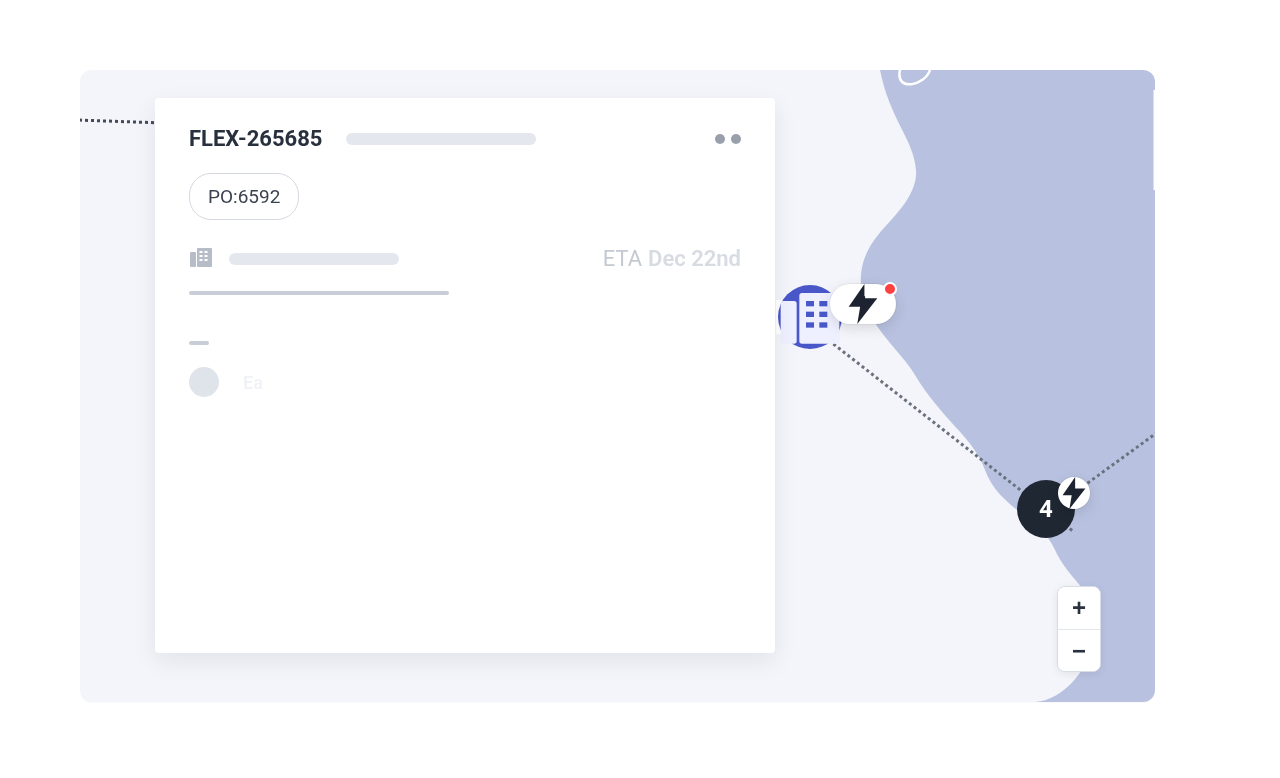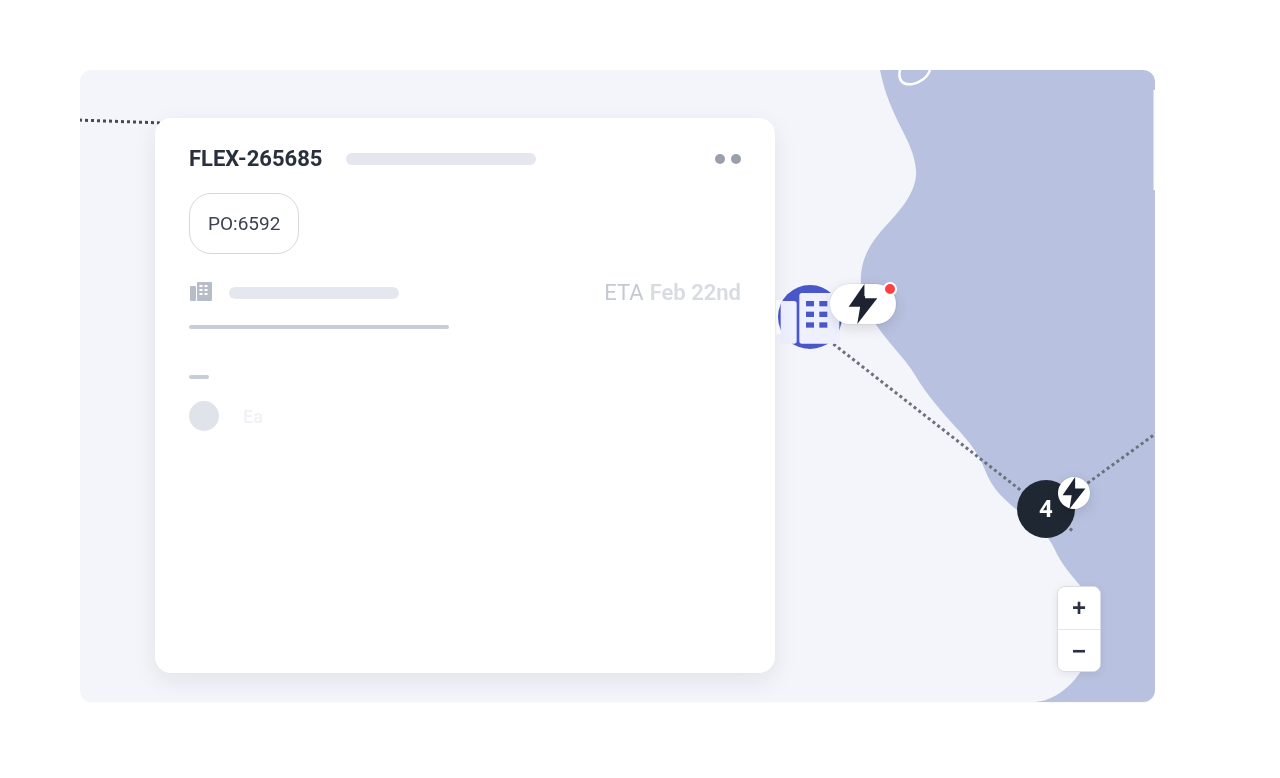--- a/index.html
+++ b/index.html
@@ -54,25 +54,25 @@
     width: 210px;
     border-top: 3px dotted #6a707c;
     transform-origin: left center;
     transform: rotate(-36deg);
   }
 
   
   .panel {
     position: absolute;
     left: 75px;
-    top: 48px;
+    top: 28px;
     width: 620px;
     height: 555px;
     background: #fff;
-    border-radius: 16px;
+    border-radius: 4px;
     box-shadow: 0 8px 24px rgba(20,24,40,0.08);
     padding: 28px 34px;
   }
   .panel-header {
     display: flex;
     align-items: center;
     gap: 24px;
   }
   .panel-title {
     font-size: 22px;
@@ -96,21 +96,21 @@
   }
   .chips {
     display: flex;
     gap: 16px;
     margin-top: 22px;
     align-items: flex-start;
   }
   .chip {
     border: 1.5px solid #d4d8e0;
     border-radius: 22px;
-    padding: 18px 18px;
+    padding: 11px 18px;
     font-size: 19px;
     color: #3c4350;
     white-space: nowrap;
   }
   .chip.cut {
     padding-top: 11px;
     padding-bottom: 0px;
     height: 34px;
     overflow: hidden;
     align-self: flex-start;
@@ -298,21 +298,21 @@
           <rect x="15.5" y="4" width="3" height="2" fill="#fff"></rect>
           <rect x="10.5" y="8" width="3" height="2" fill="#fff"></rect>
           <rect x="15.5" y="8" width="3" height="2" fill="#fff"></rect>
           <rect x="10.5" y="12" width="3" height="2" fill="#fff"></rect>
           <rect x="15.5" y="12" width="3" height="2" fill="#fff"></rect>
         </svg>
       </span>
       <div class="skeleton-bar"></div>
       <div class="eta-block">
         <span class="eta-label">ETA</span>
-        <span class="eta-date">Feb 22nd</span>
+        <span class="eta-date">Dec 22nd</span>
       </div>
     </div>
 
     <div class="underline-bar"></div>
     <div class="mini-bar"></div>
 
     <div class="circle-row">
       <div class="circle"></div>
       <div class="faint">Ea</div>
     </div>

